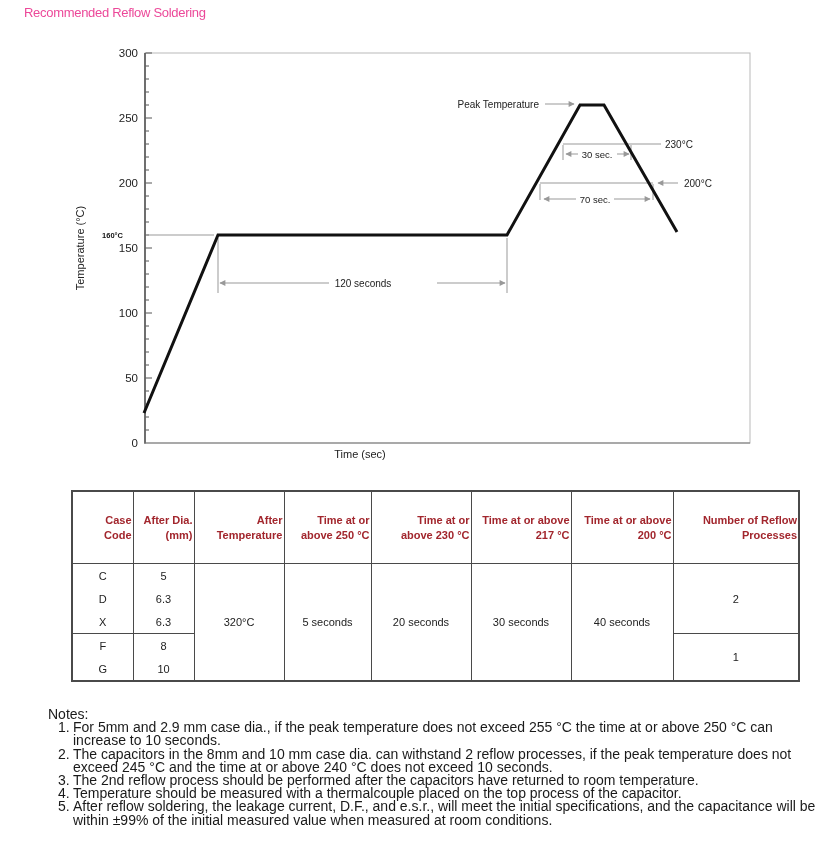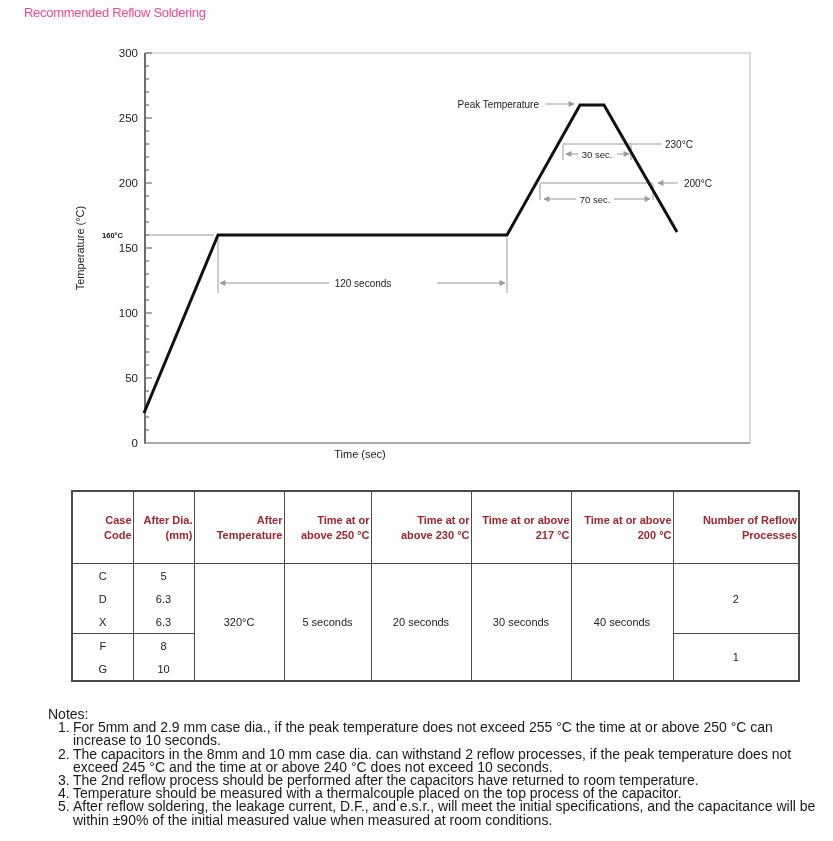--- a/index.html
+++ b/index.html
@@ -216,17 +216,17 @@
     <div class="note-row">
       <span class="num">3.</span>
       <span class="txt">The 2nd reflow process should be performed after the capacitors have returned to room temperature.</span>
     </div>
     <div class="note-row">
       <span class="num">4.</span>
       <span class="txt">Temperature should be measured with a thermalcouple placed on the top process of the capacitor.</span>
     </div>
     <div class="note-row">
       <span class="num">5.</span>
-      <span class="txt">After reflow soldering, the leakage current, D.F., and e.s.r., will meet the initial specifications, and the capacitance will be within ±90% of the initial measured value when measured at room conditions.</span>
+      <span class="txt">After reflow soldering, the leakage current, D.F., and e.s.r., will meet the initial specifications, and the capacitance will be within ±99% of the initial measured value when measured at room conditions.</span>
     </div>
   </div>
 
 </div>
 
 </body></html>

